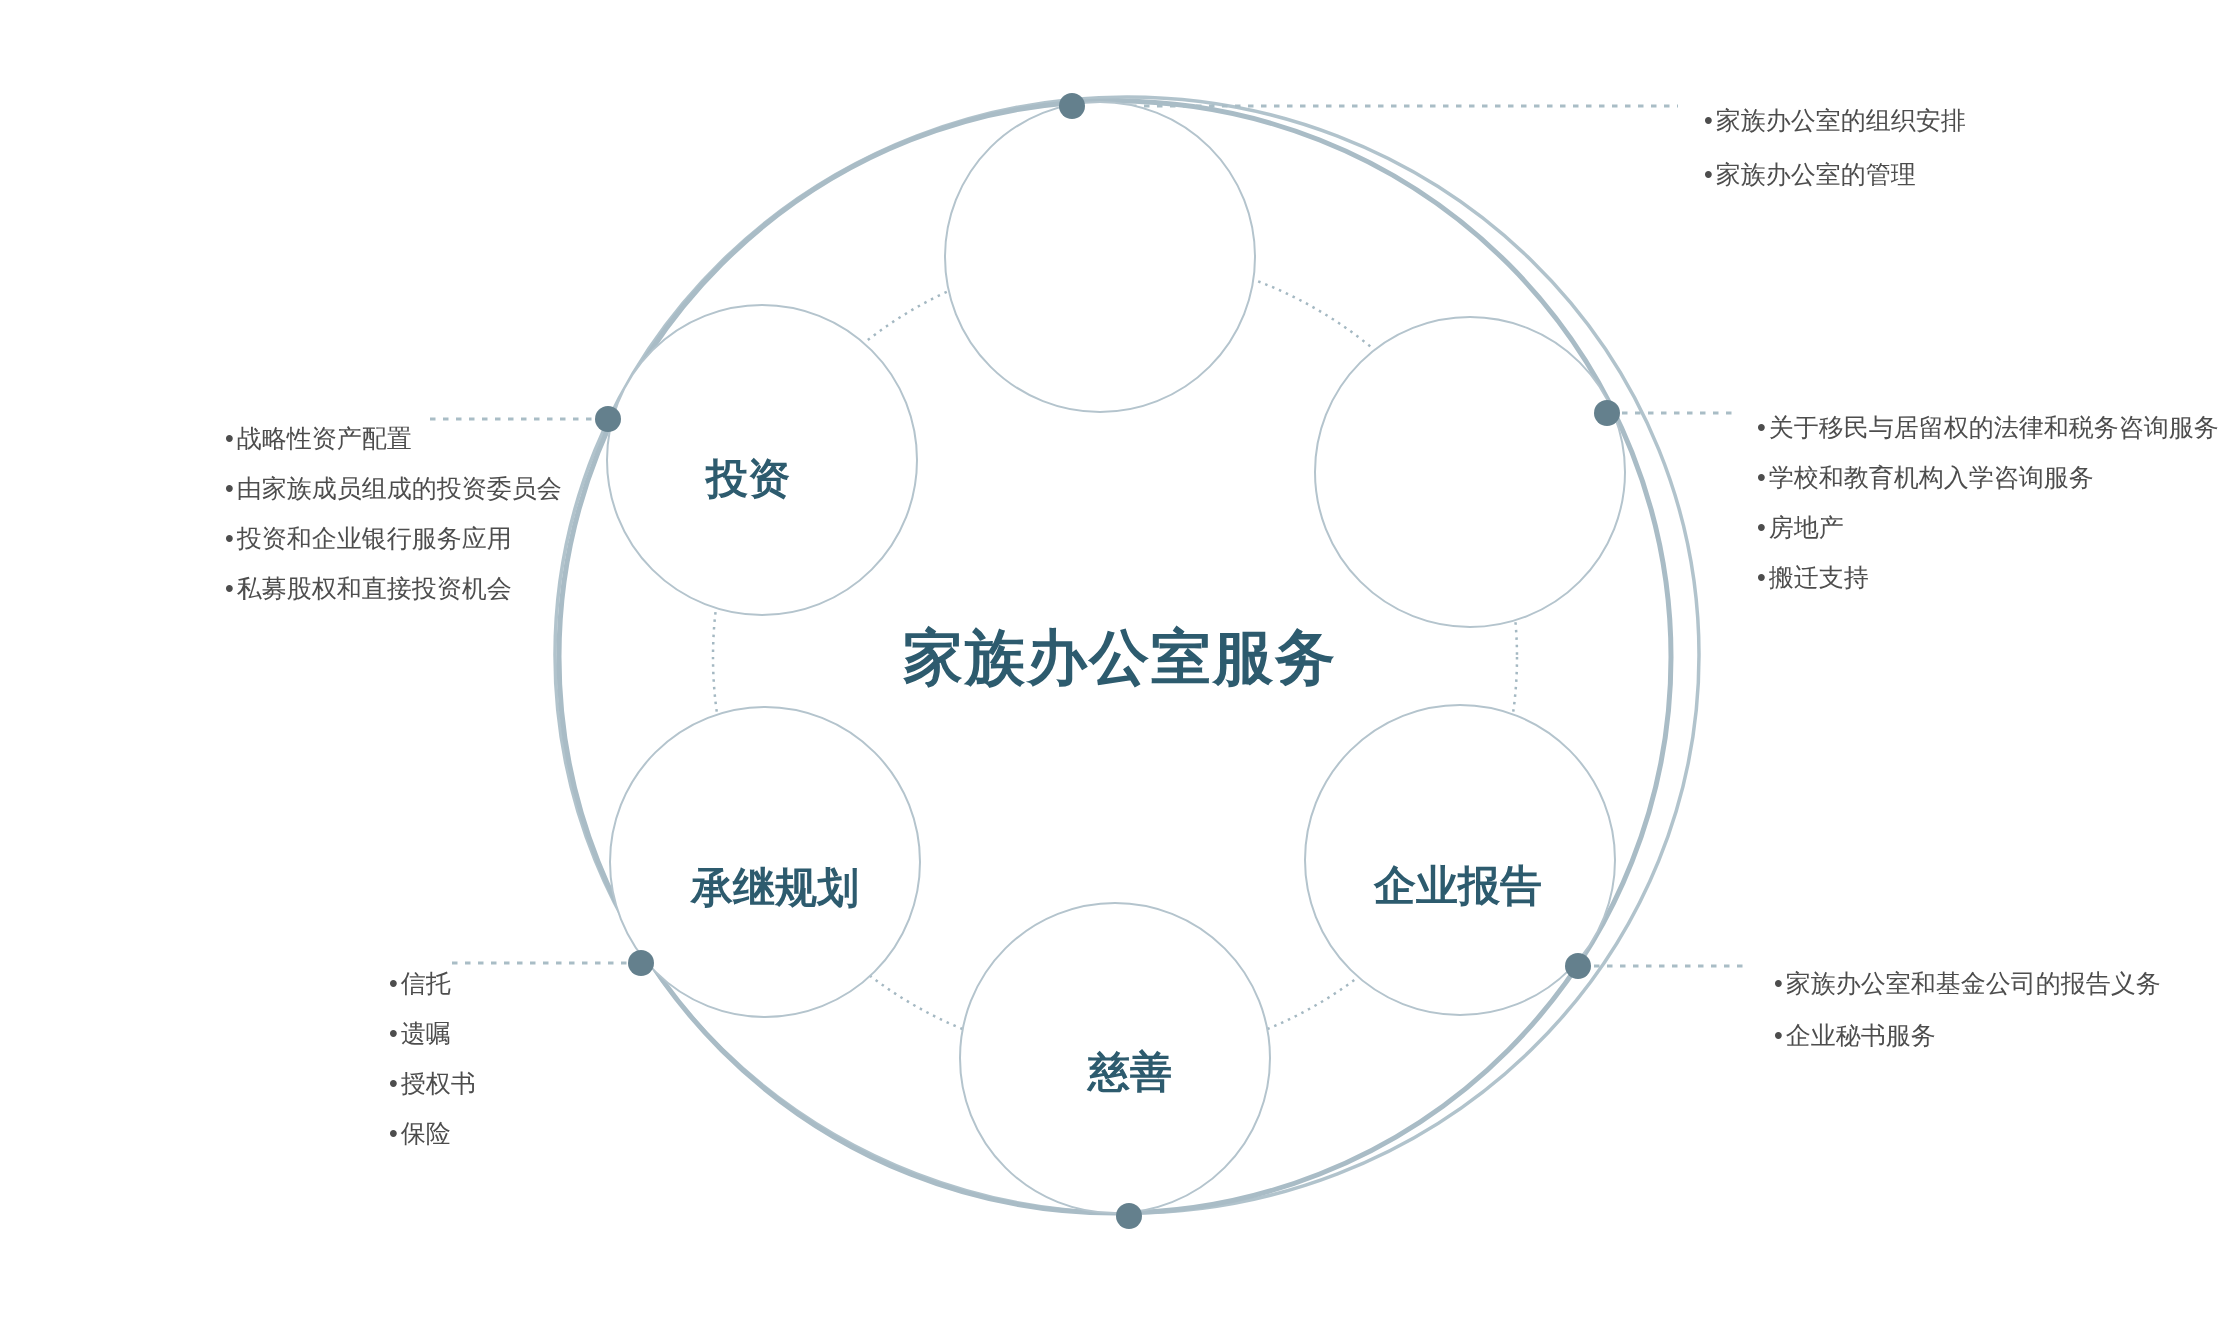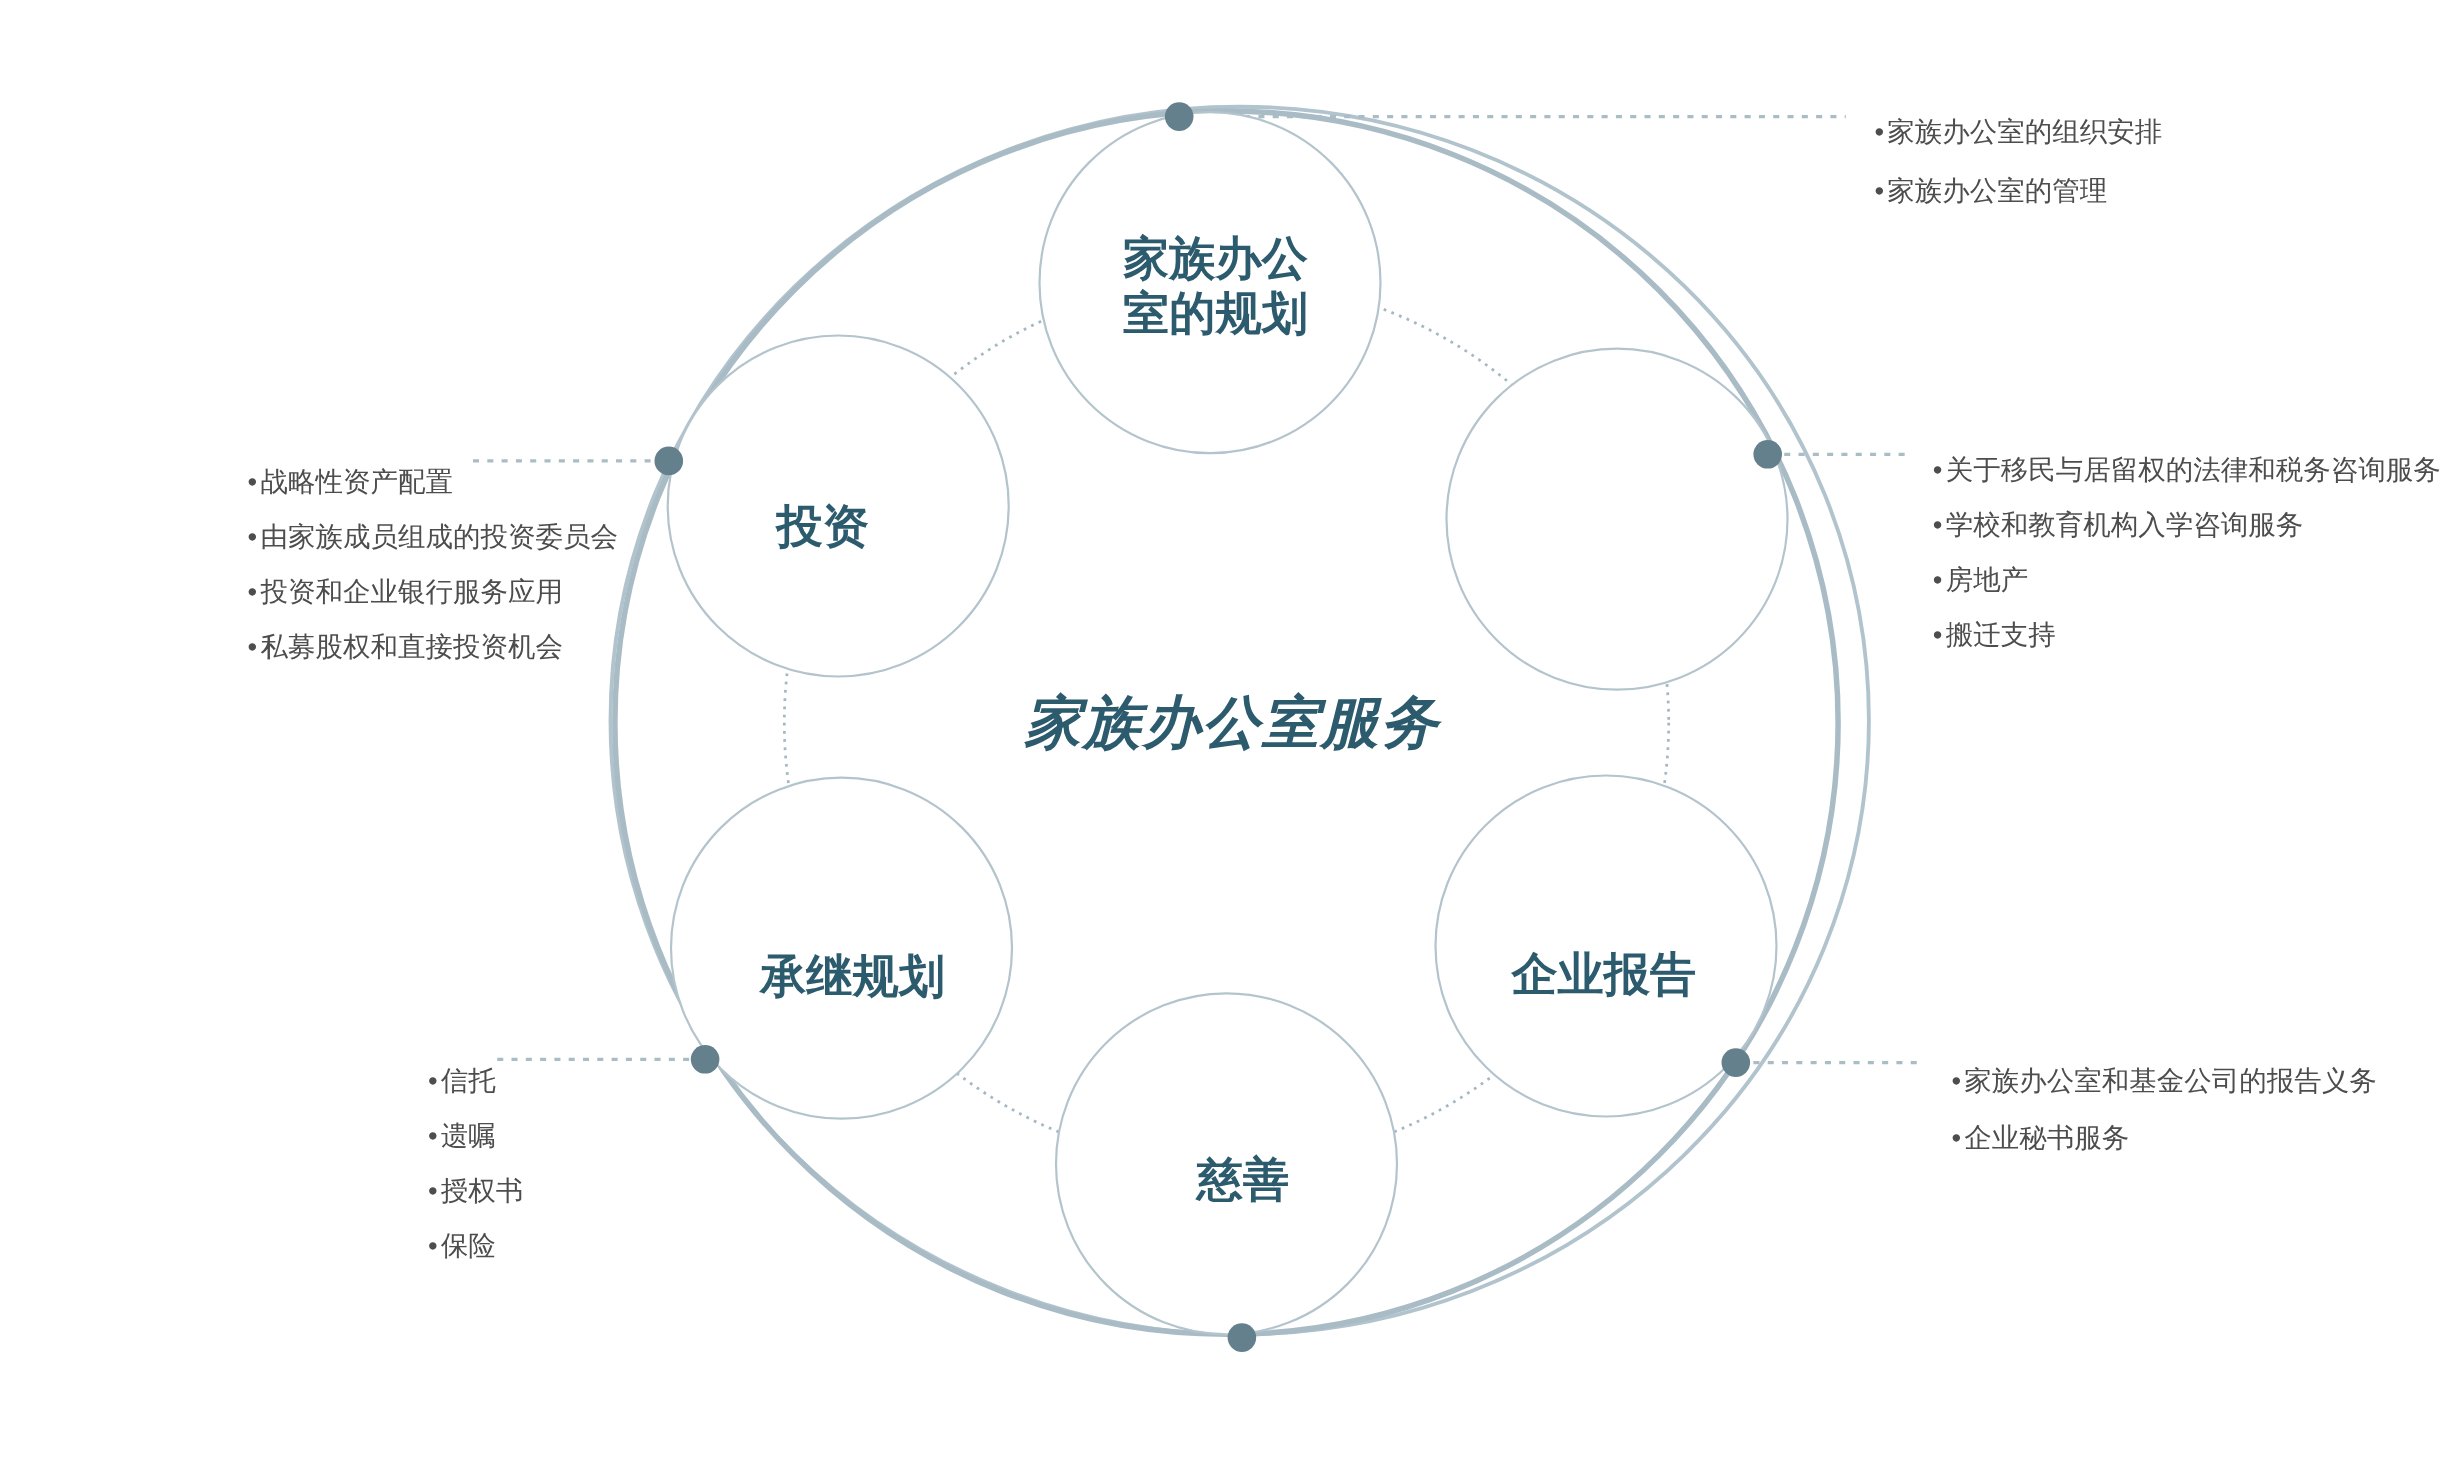--- a/index.html
+++ b/index.html
@@ -17,25 +17,24 @@
     width:2221px;height:1326px;
     background:#ffffff;
     font-family:"Liberation Sans", sans-serif;
     overflow:hidden;
   }
   .diagram-svg{position:absolute;left:0;top:0;}
   .center-title{
     position:absolute;
     transform:translate(-50%,-50%);
     color:var(--accent-teal);
-    font-size:52px;
+    font-size:60px;
     font-weight:bold;
     letter-spacing:2px;
     white-space:nowrap;
-    font-style:italic;
   }
   .node-label{
     position:absolute;
     transform:translate(-50%,-50%);
     color:var(--accent-teal);
     font-size:42px;
     font-weight:bold;
     line-height:50px;
     text-align:center;
     white-space:pre-line;
@@ -88,22 +87,20 @@
     <circle cx="1072" cy="106" r="13" style="fill:var(--connector-dot)"></circle>
     <circle cx="1607" cy="413" r="13" style="fill:var(--connector-dot)"></circle>
     <circle cx="1578" cy="966" r="13" style="fill:var(--connector-dot)"></circle>
     <circle cx="1129" cy="1216" r="13" style="fill:var(--connector-dot)"></circle>
     <circle cx="641" cy="963" r="13" style="fill:var(--connector-dot)"></circle>
     <circle cx="608" cy="419" r="13" style="fill:var(--connector-dot)"></circle>
   </svg>
 
   <div class="center-title" style="left:1120px;top:658px;">家族办公室服务</div>
 
-  <div class="node-label" style="left:1105px;top:260px;">家族办公
-室的规划</div>
   <div class="node-label" style="left:1458px;top:886px;">企业报告</div>
   <div class="node-label" style="left:1130px;top:1072px;">慈善</div>
   <div class="node-label" style="left:775px;top:888px;">承继规划</div>
   <div class="node-label" style="left:748px;top:482px;font-family:Liberation Mono, monospace;">投资</div>
 
   <ul class="bullet-list pitch-54" style="left:1687px;top:86px;">
       <li>家族办公室的组织安排</li>
       <li>家族办公室的管理</li>
     </ul>
 

